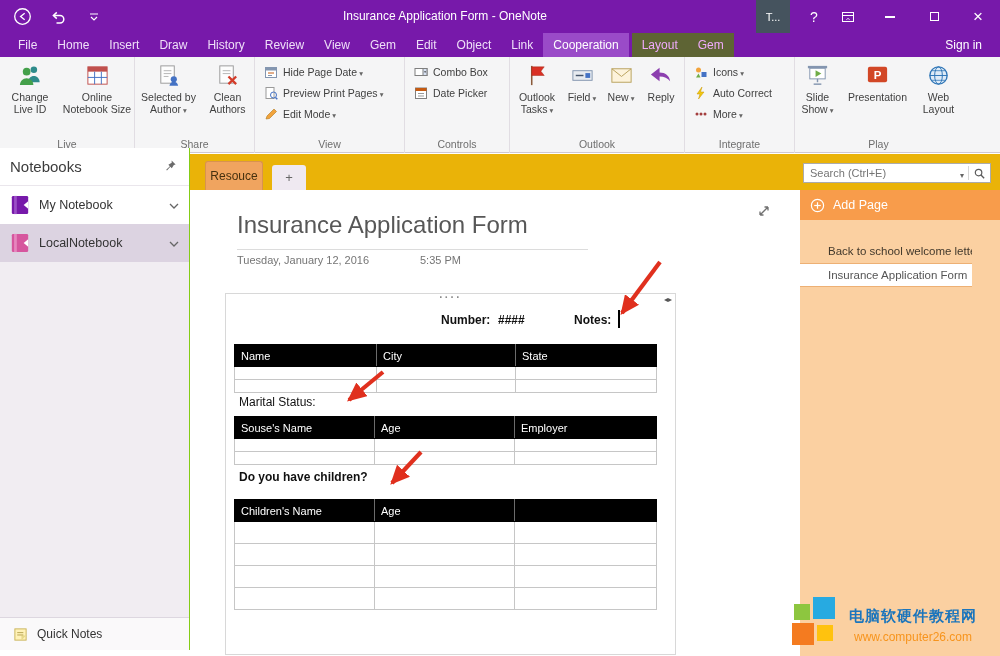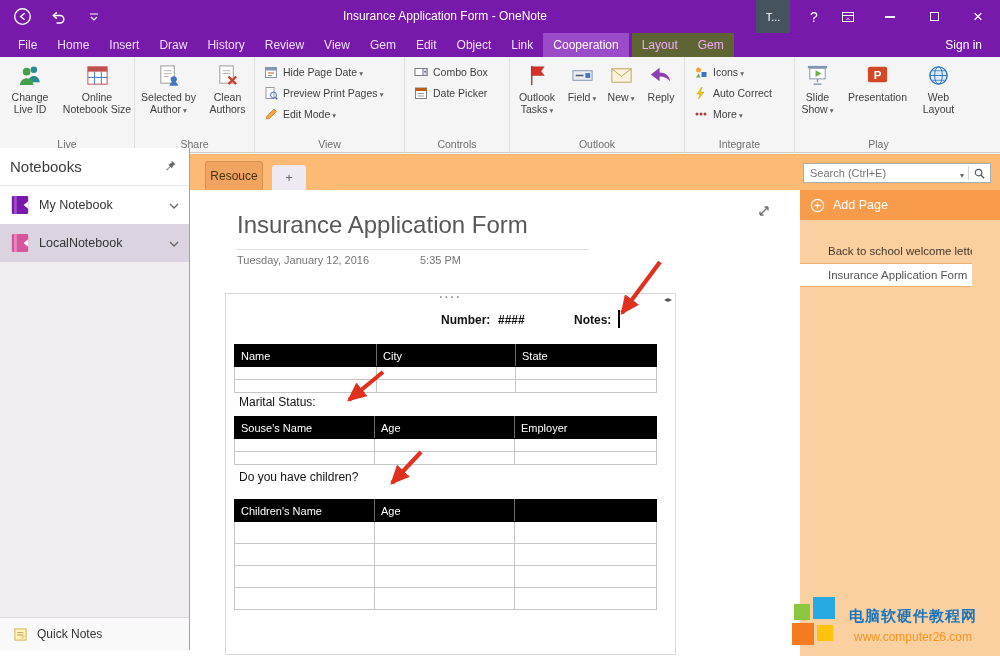--- a/index.html
+++ b/index.html
@@ -43,21 +43,21 @@
   
   .sidebar { position:absolute; top:148px; left:0; width:190px; height:502px; background:#fff; border-right:1px solid #84cc16; }
   .sbtitle { height:38px; display:flex; align-items:center; justify-content:space-between; padding:0 12px 0 10px; font-size:15px; color:#3C3C3C; border-bottom:1px solid #EAE6EC; }
   .nbitem { height:38px; display:flex; align-items:center; padding:0 10px; gap:9px; font-size:12.5px; color:#333; }
   .nbitem.sel { background:#DCD3E1; }
   .nbchev { margin-left:auto; }
   .sbfill { position:absolute; top:114px; bottom:33px; left:0; right:0; background:#F1EDF2; }
   .quicknotes { position:absolute; bottom:0; left:0; right:0; height:33px; background:#FAF9FA; border-top:1px solid #DDD7E0; display:flex; align-items:center; gap:9px; padding:0 13px; font-size:12px; color:#333; }
 
   
-  .topstrip { position:absolute; top:154px; left:190px; width:810px; height:36px; background:#fdba74; }
+  .topstrip { position:absolute; top:154px; left:190px; width:810px; height:36px; background:#eab308; }
   .ptab { position:absolute; left:15px; top:7px; width:58px; height:29px; background:#F0A45F; border:1px solid #D8924F; border-bottom:none; border-radius:3px 3px 0 0; display:flex; align-items:center; justify-content:center; font-size:12px; color:#46310F; }
   .addtab { position:absolute; left:82px; top:11px; width:34px; height:25px; background:#EFE9F1; border-radius:3px 3px 0 0; display:flex; align-items:center; justify-content:center; font-size:13px; color:#666; }
   .searchbox { position:absolute; right:9px; top:9px; width:188px; height:20px; border:1px solid #ABABAB; background:#fff; display:flex; align-items:center; }
   .searchbox input { border:none; outline:none; flex:1; font-size:11px; padding:0 6px; color:#444; font-family:inherit; background:transparent; min-width:0; }
   .scaret::before { content:"\25BE"; font-size:8px; color:#666; }
   .sdiv { width:1px; height:14px; background:#D6D6D6; margin:0 4px; }
 
   
   .page { position:absolute; top:190px; left:190px; width:610px; height:466px; background:#fff; overflow:hidden; }
   .pgtitle { position:absolute; left:47px; top:21px; font-size:24px; color:#575757; }
@@ -78,21 +78,21 @@
 
   .ptable { position:absolute; border-collapse:collapse; table-layout:fixed; }
   .t1 { left:8px; top:50px;  width:422px; }
   .t2 { left:8px; top:122px; width:422px; }
   .t3 { left:8px; top:205px; width:422px; }
   .ptable th { background:#000; color:#fff; font-weight:normal; font-size:11px; text-align:left; padding:0 6px; height:22px; border:1px solid #000; border-right:1px solid #6B6B6B; }
   .ptable th:last-child { border-right:1px solid #000; }
   .ptable td { border:1px solid #C6C6C6; height:13px; padding:0; background:#fff; }
   .t3 td { height:22px; }
   .marital { position:absolute; left:13px; top:101px; font-size:12px; font-weight:normal; color:#111; }
-  .childq  { position:absolute; left:13px; top:176px; font-size:12px; font-weight:normal; color:#111; }
+  .childq  { position:absolute; left:13px; top:176px; font-size:12px; font-weight:bold; color:#111; }
 
   
   .pagespanel { position:absolute; top:190px; left:800px; width:200px; height:466px; background:#FBD0A1; }
   .addpage { height:30px; background:#F89C4B; display:flex; align-items:center; gap:8px; padding:0 10px; color:#fff; font-size:12.5px; }
   .pitem { position:absolute; left:0; width:172px; height:22px; display:flex; align-items:center; padding:0 28px; font-size:11.5px; color:#41382B; white-space:nowrap; overflow:hidden; }
   .pitem1 { top:50px; }
   .pitem2 { top:73px; height:24px; background:#fff; border-top:1px solid #EDB074; border-bottom:1px solid #EDB074; color:#555; }
 
   
   .watermark { position:absolute; left:792px; top:597px; width:206px; height:57px; display:flex; gap:7px; z-index:5;text-align:center; }

